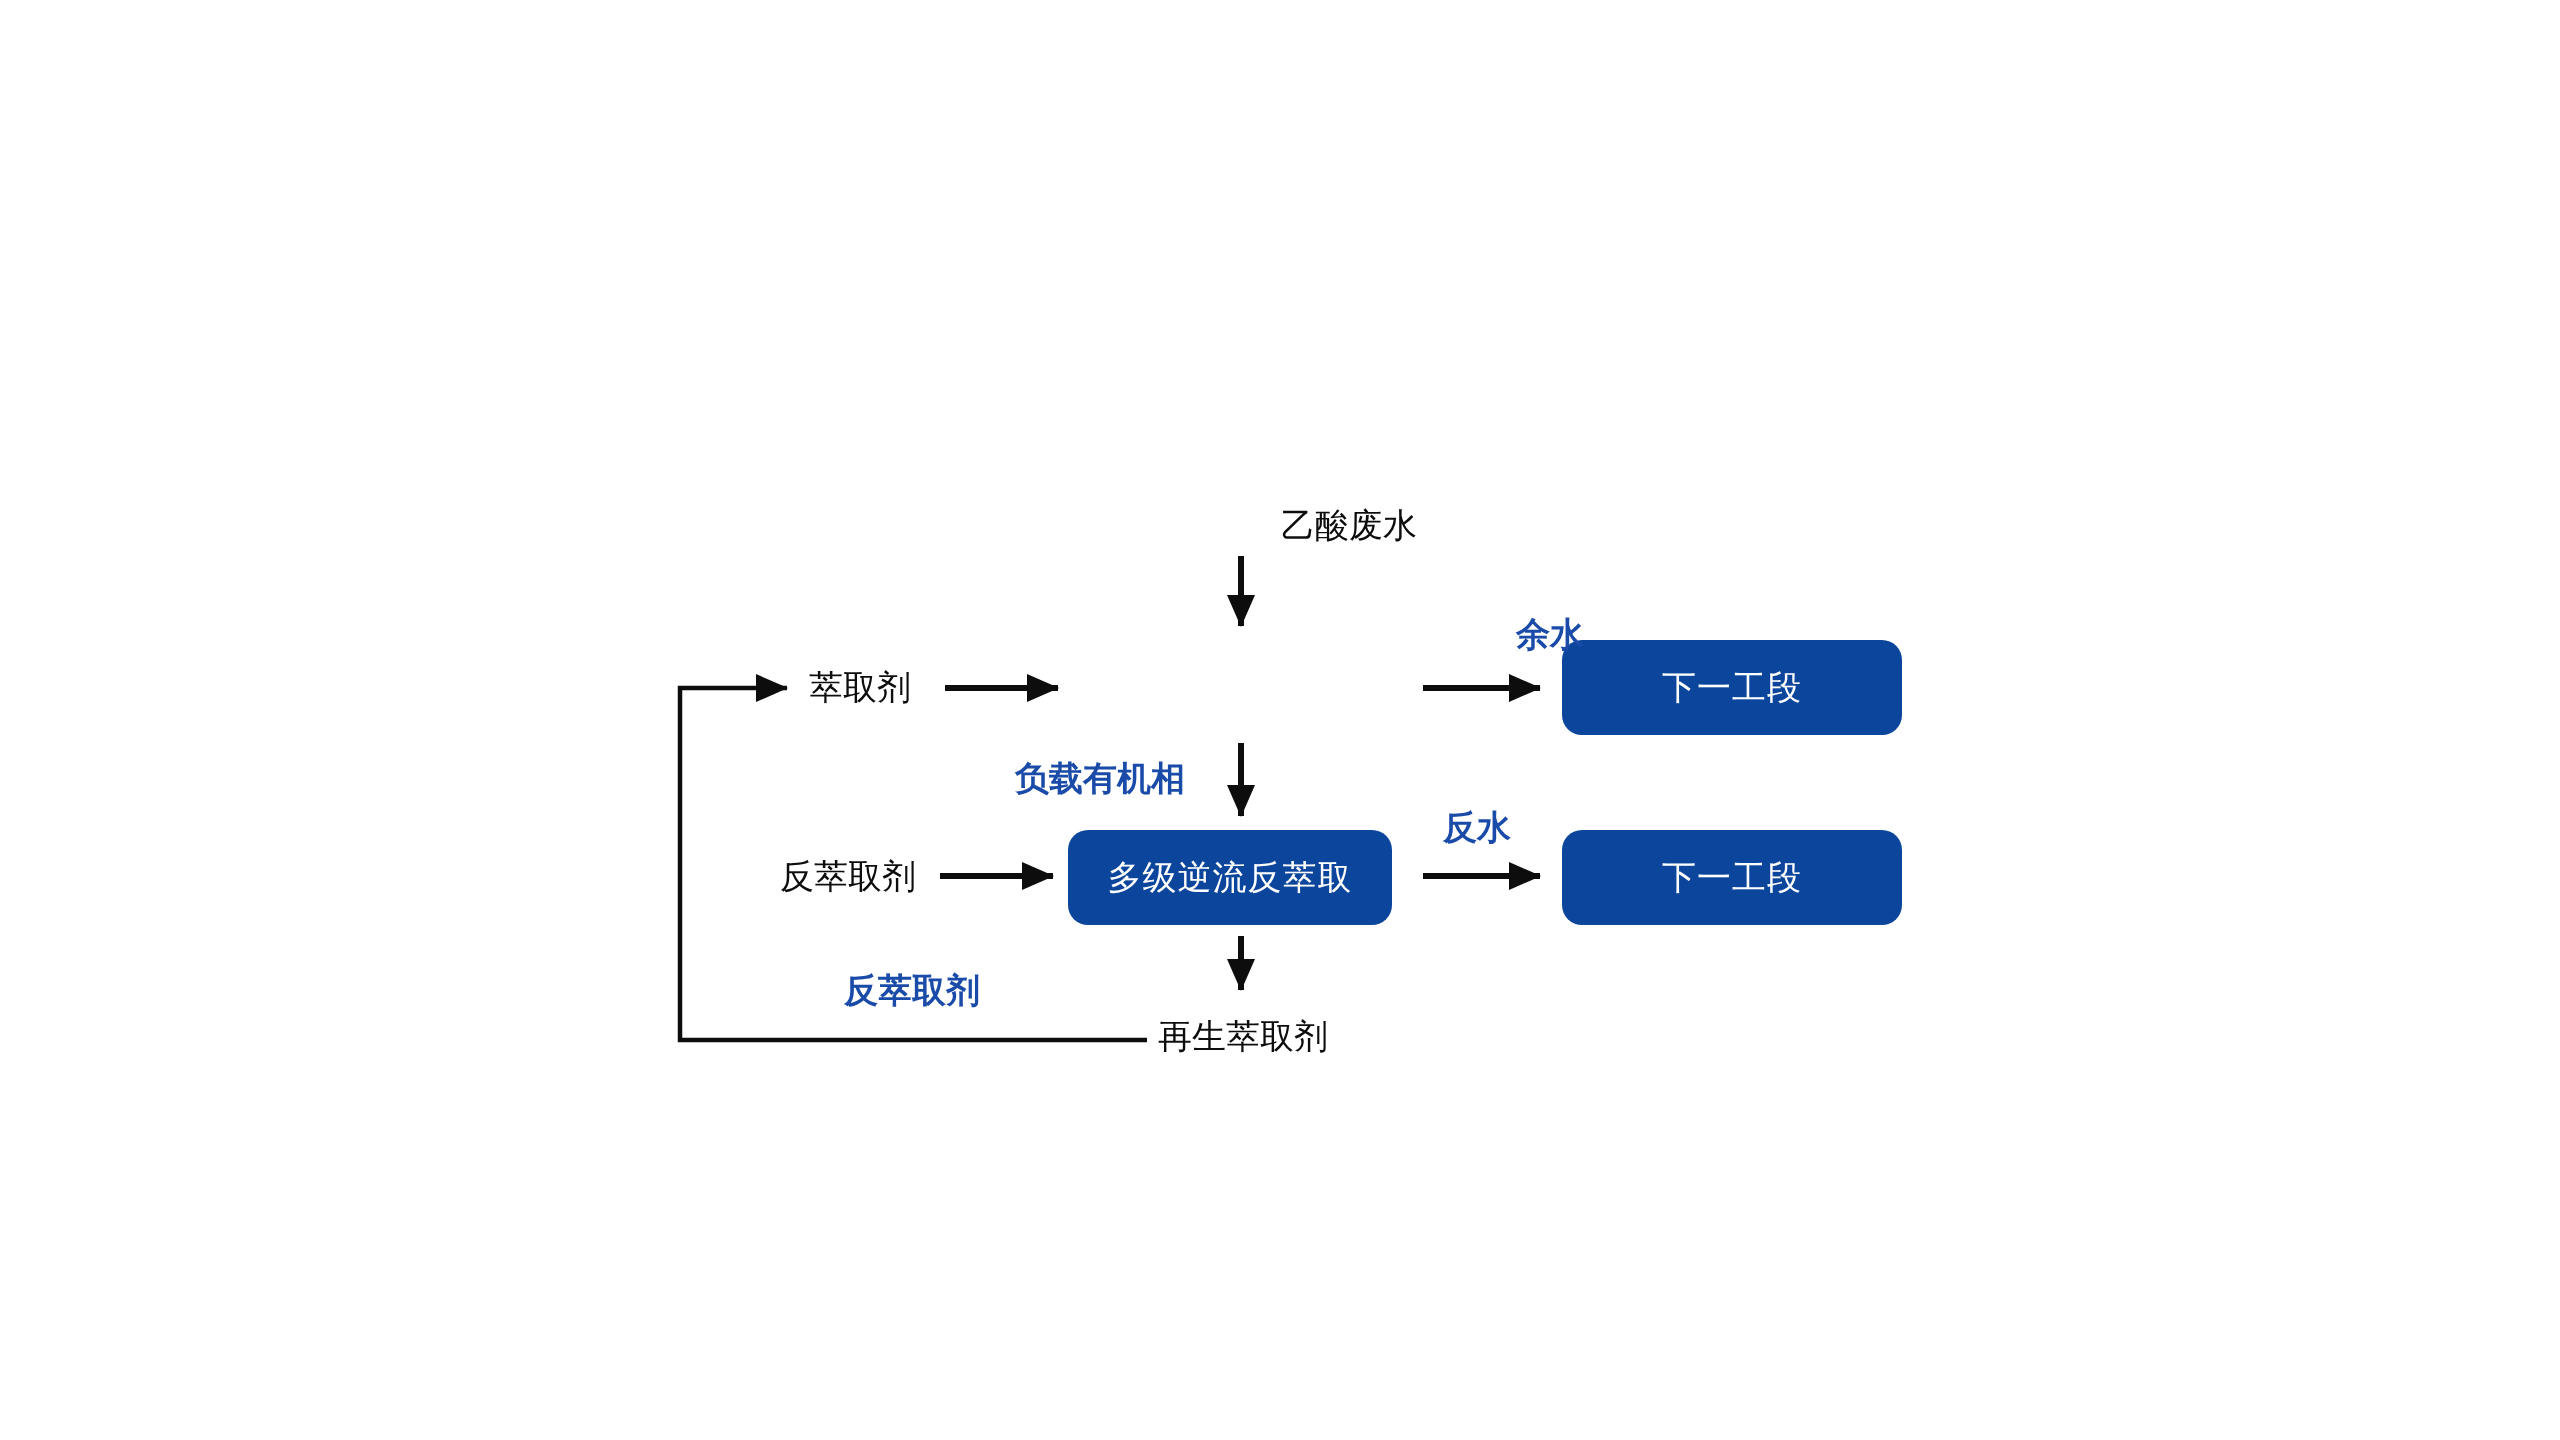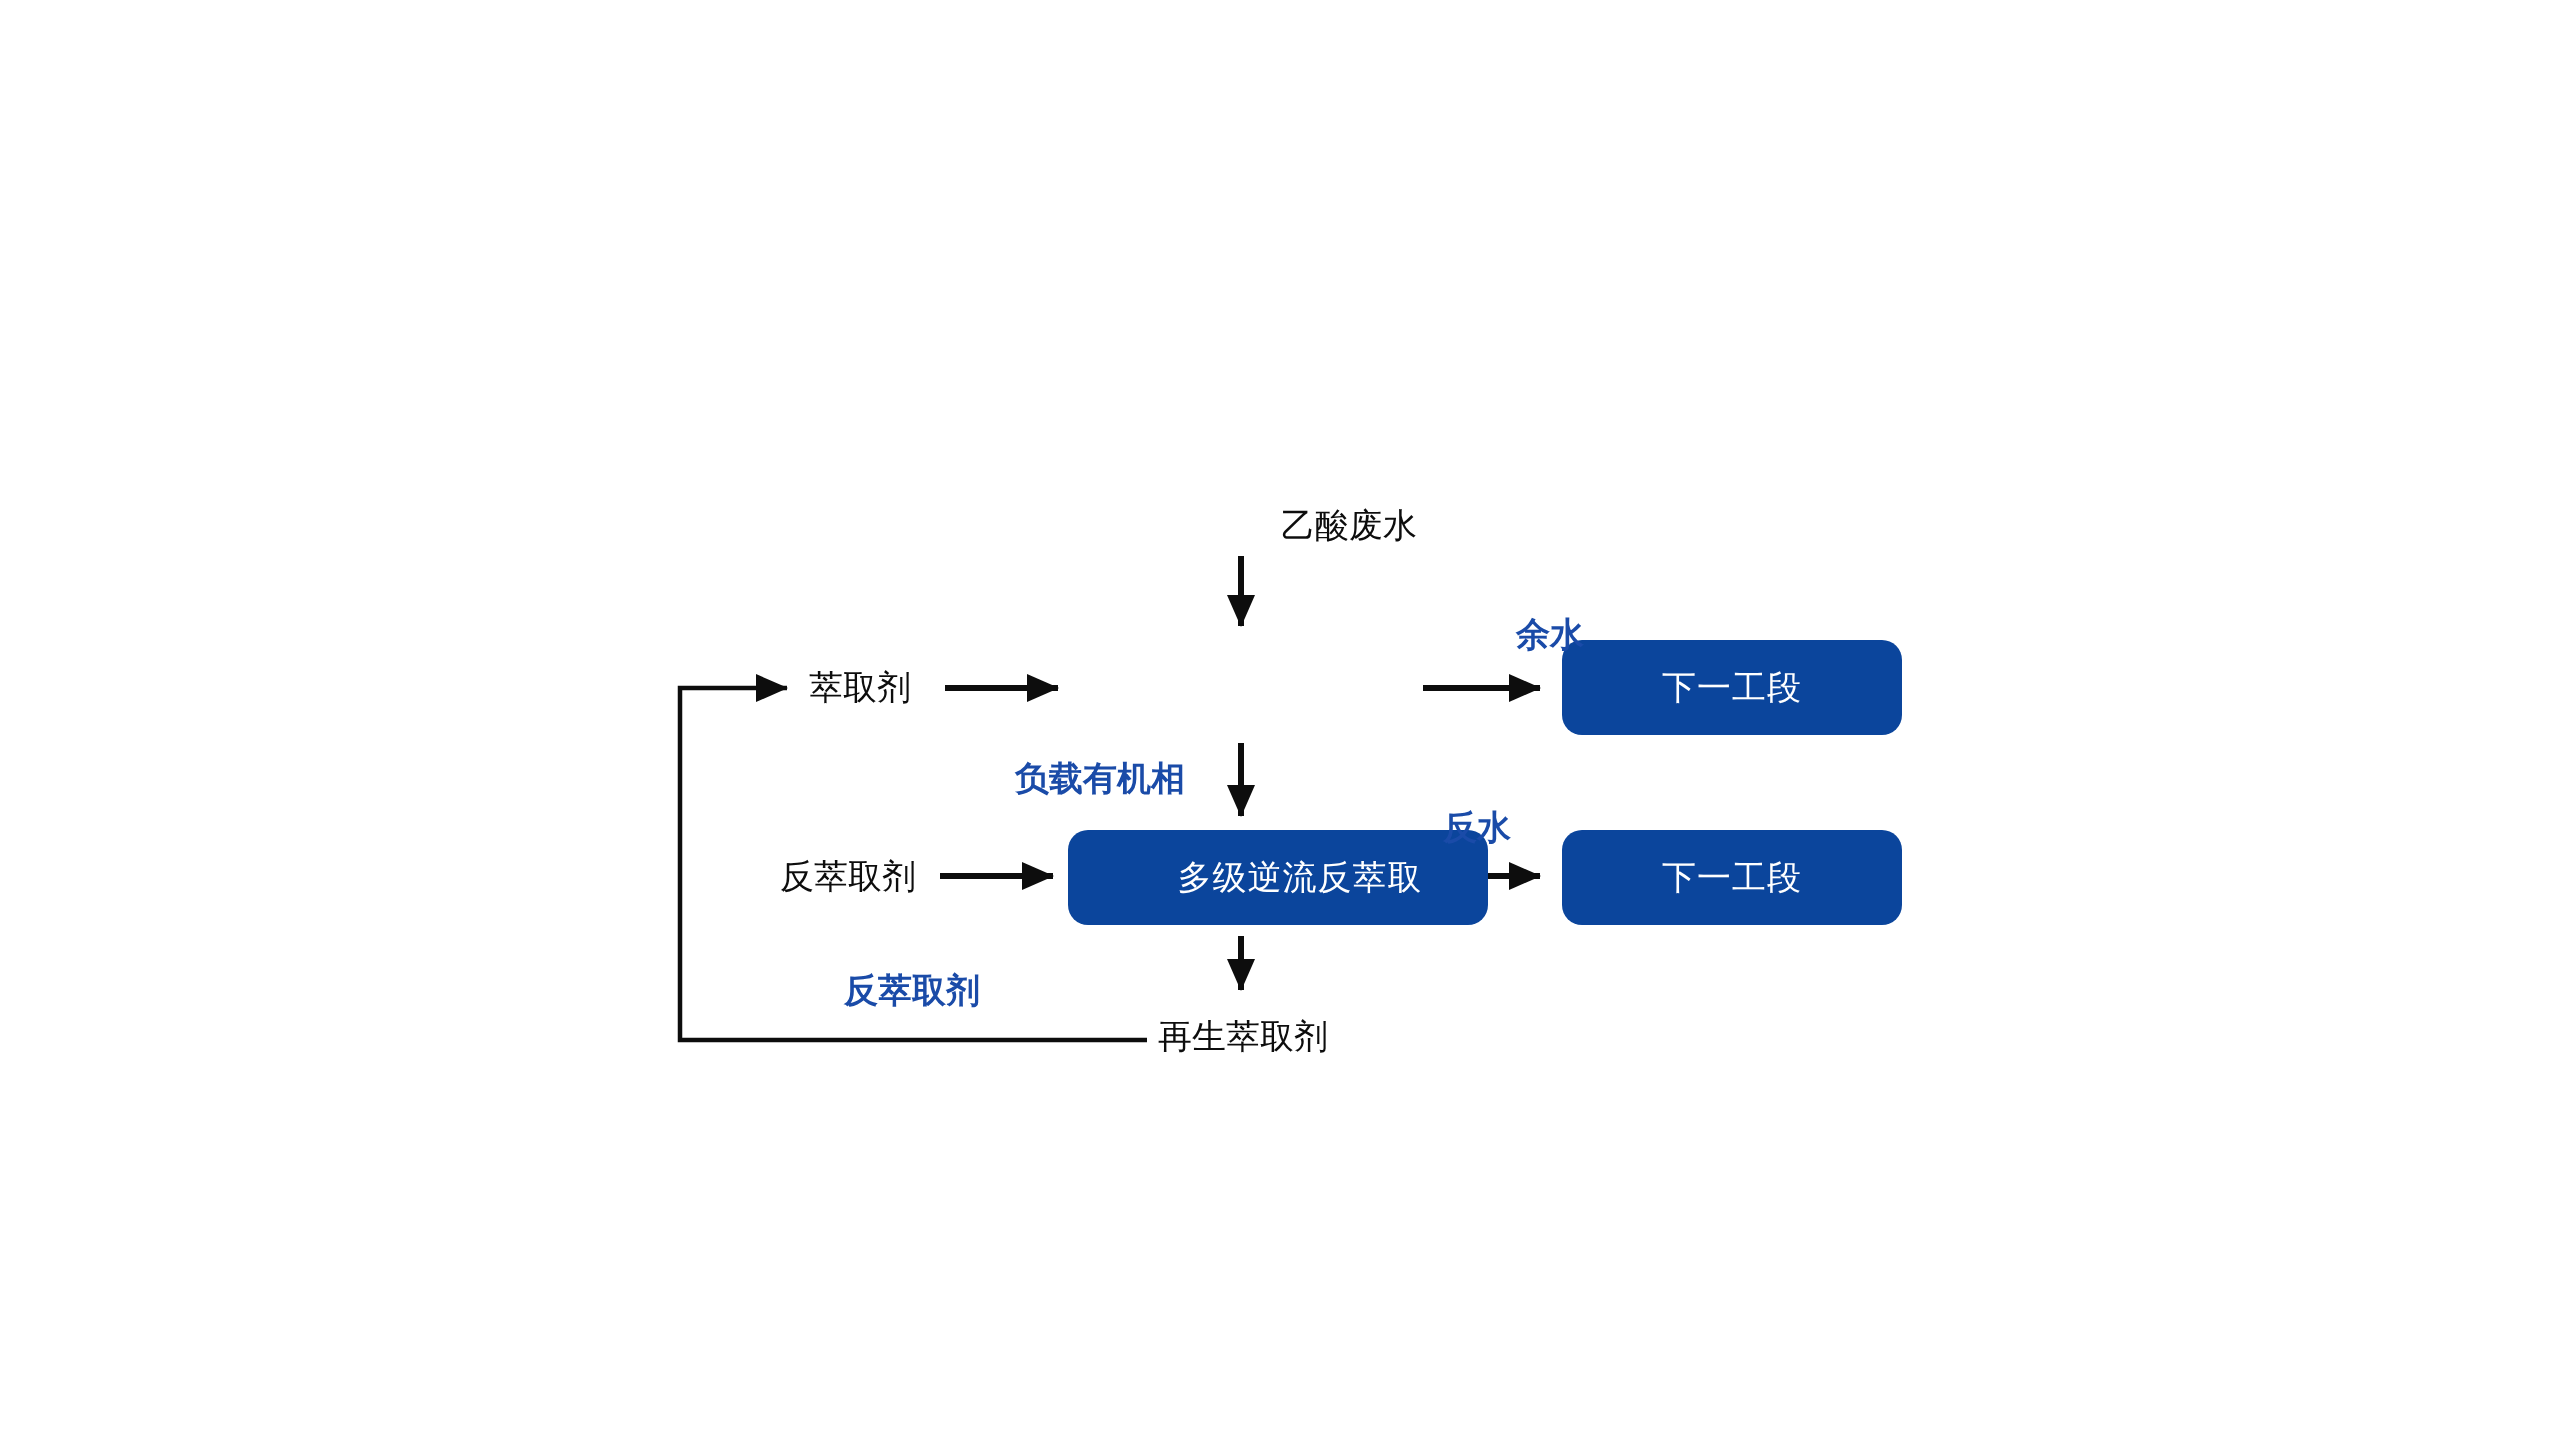--- a/index.html
+++ b/index.html
@@ -48,21 +48,21 @@
     font-size: 34px;
     color: var(--arrow-black, #0d0d0d);
     white-space: nowrap;
   }
   .lbl-blue {
     color: var(--label-blue, #1a4ba8);
     font-weight: bold;
   }
   
   #box-process1 { left: 1068px; top: 640px; width: 340px; height: 94px; }
-  #box-process2 { left: 1068px; top: 830px; width: 376px; height: 95px; padding-left: 44px; }
+  #box-process2 { left: 1068px; top: 830px; width: 324px; height: 95px; }
   #box-next1    { left: 1562px; top: 640px; width: 340px; height: 95px; }
   #box-next2    { left: 1562px; top: 830px; width: 340px; height: 95px; }
   
   #lbl-feed        { left: 1316px; top: 526px; margin-left: 33px; }
   #lbl-extractant  { left: 860px;  top: 688px; }
   #lbl-strip-agent { left: 848px;  top: 877px; }
   #lbl-regenerated { left: 1243px; top: 1037px; }
   #lbl-residual    { left: 1534px; top: 635px; margin-left: 16px; }
   #lbl-loaded      { left: 1100px; top: 779px; }
   #lbl-strip-water { left: 1477px; top: 828px; }

